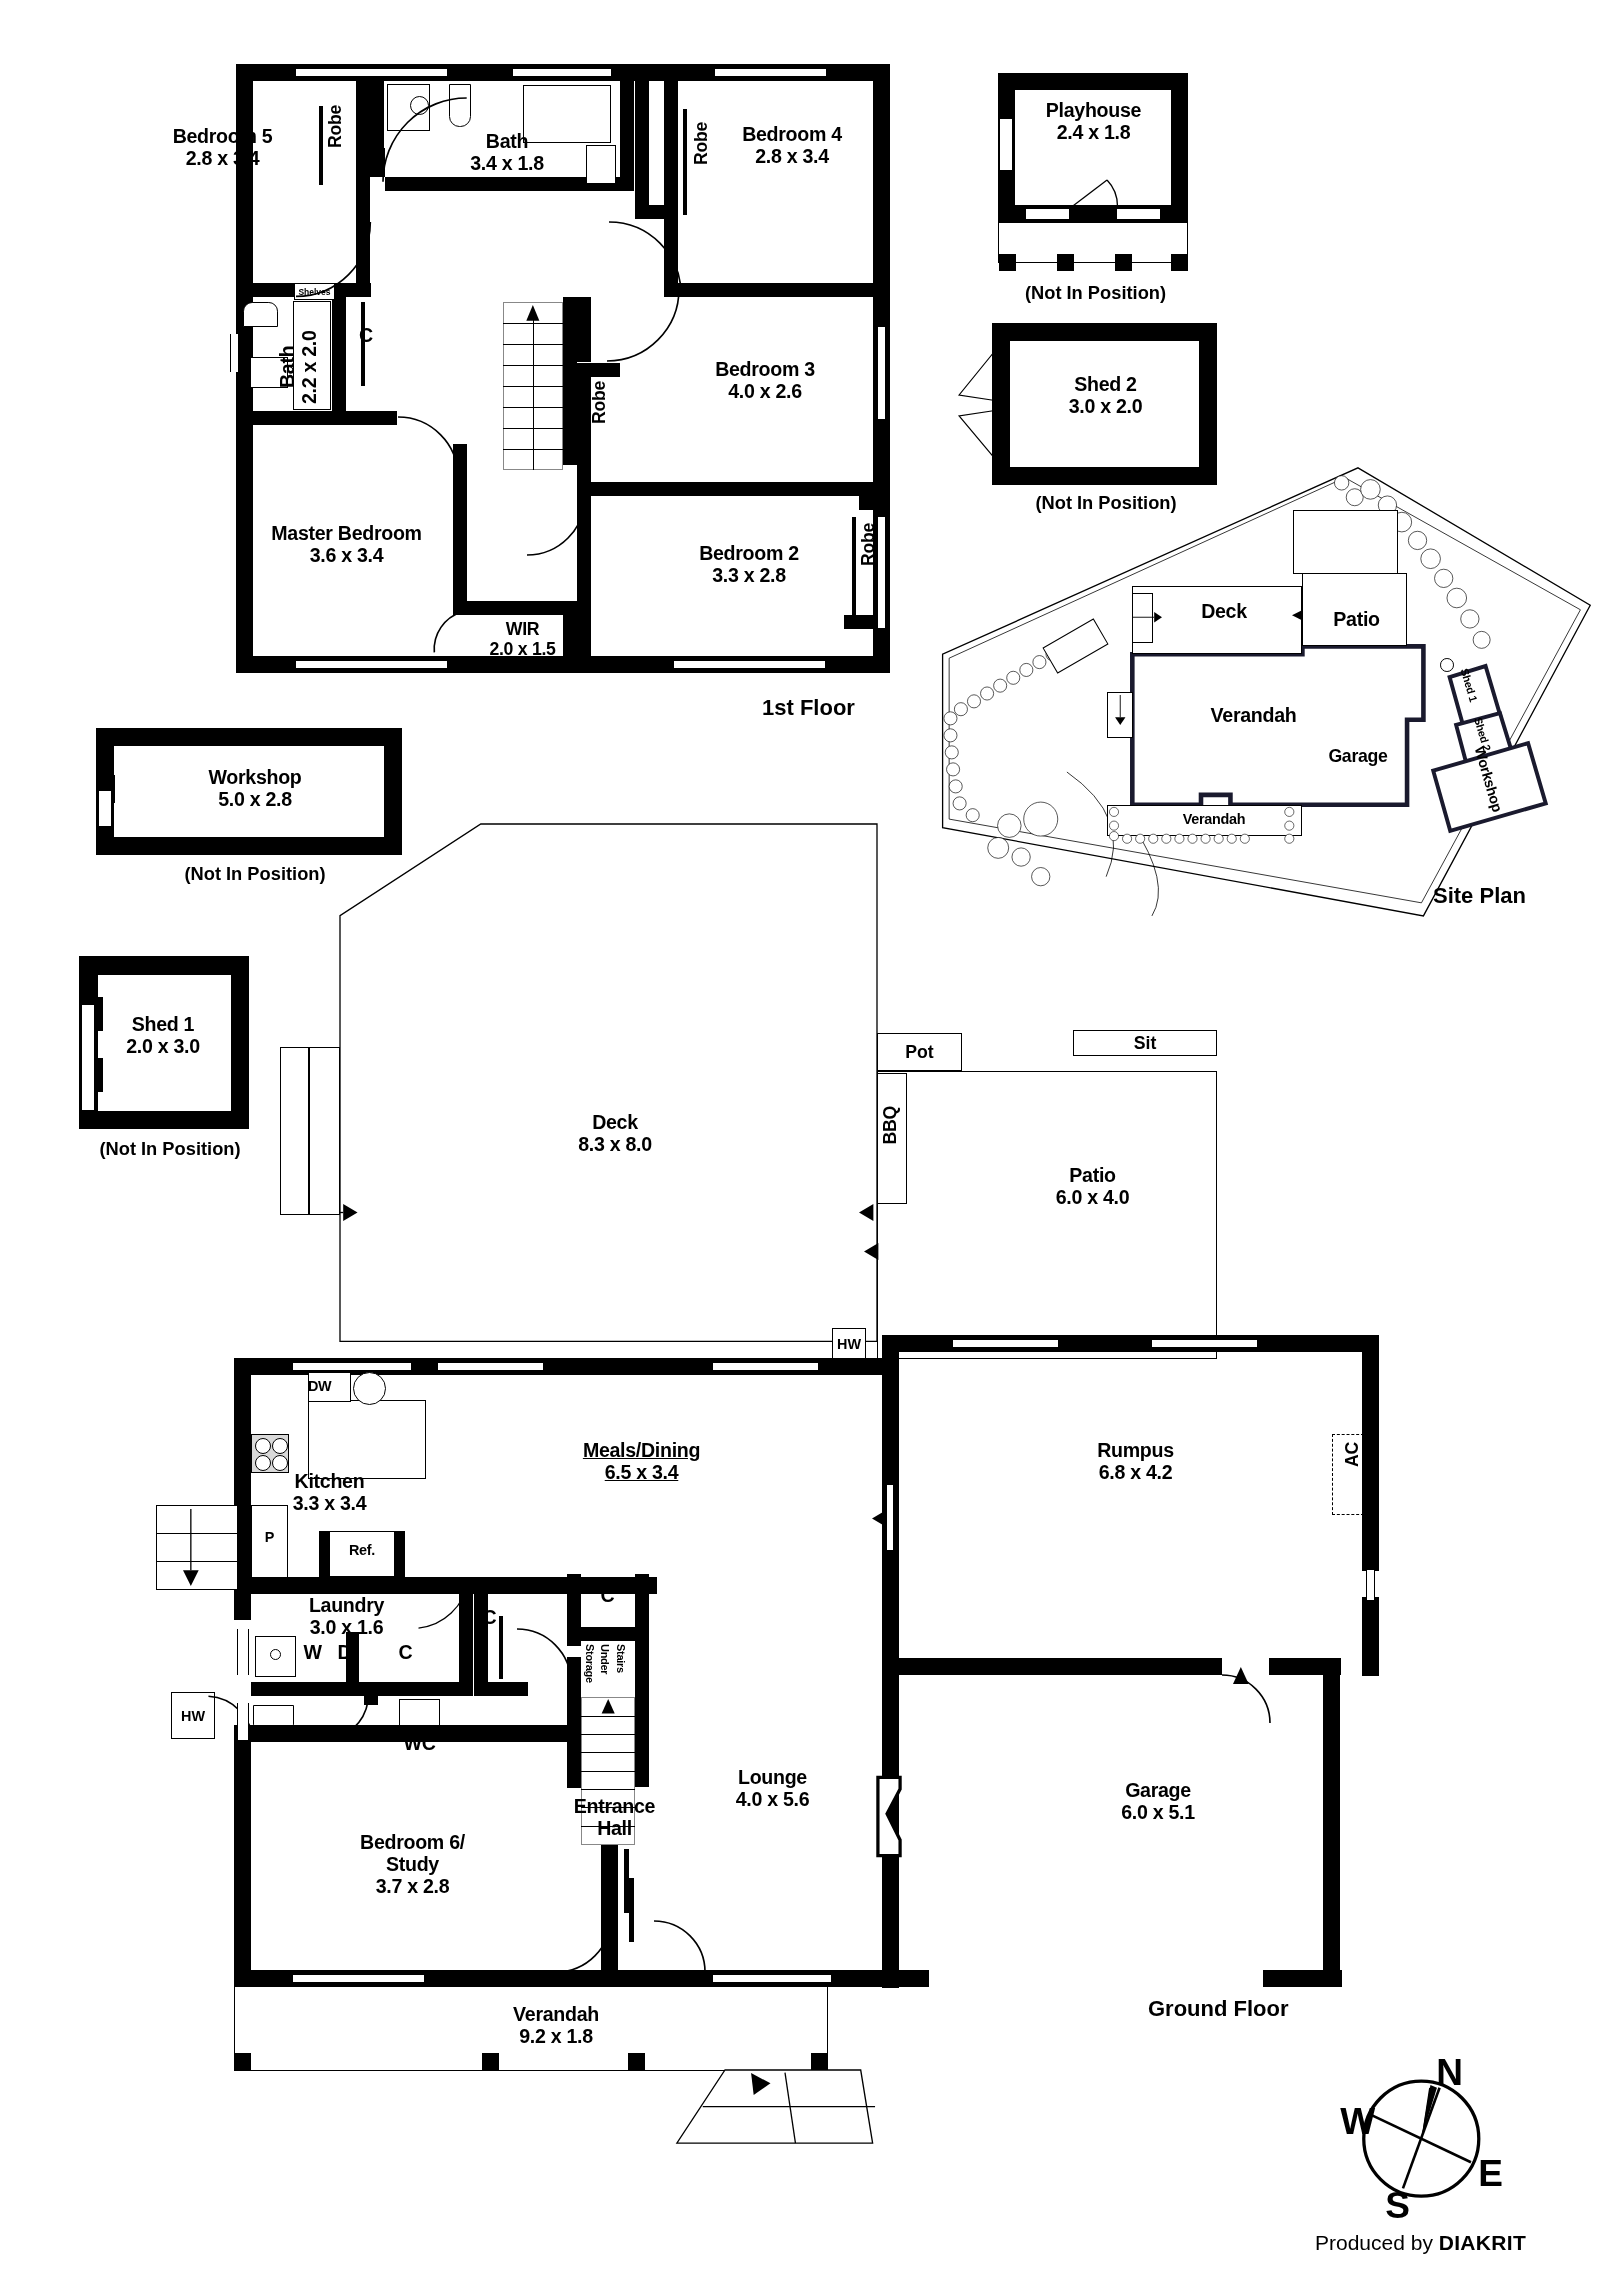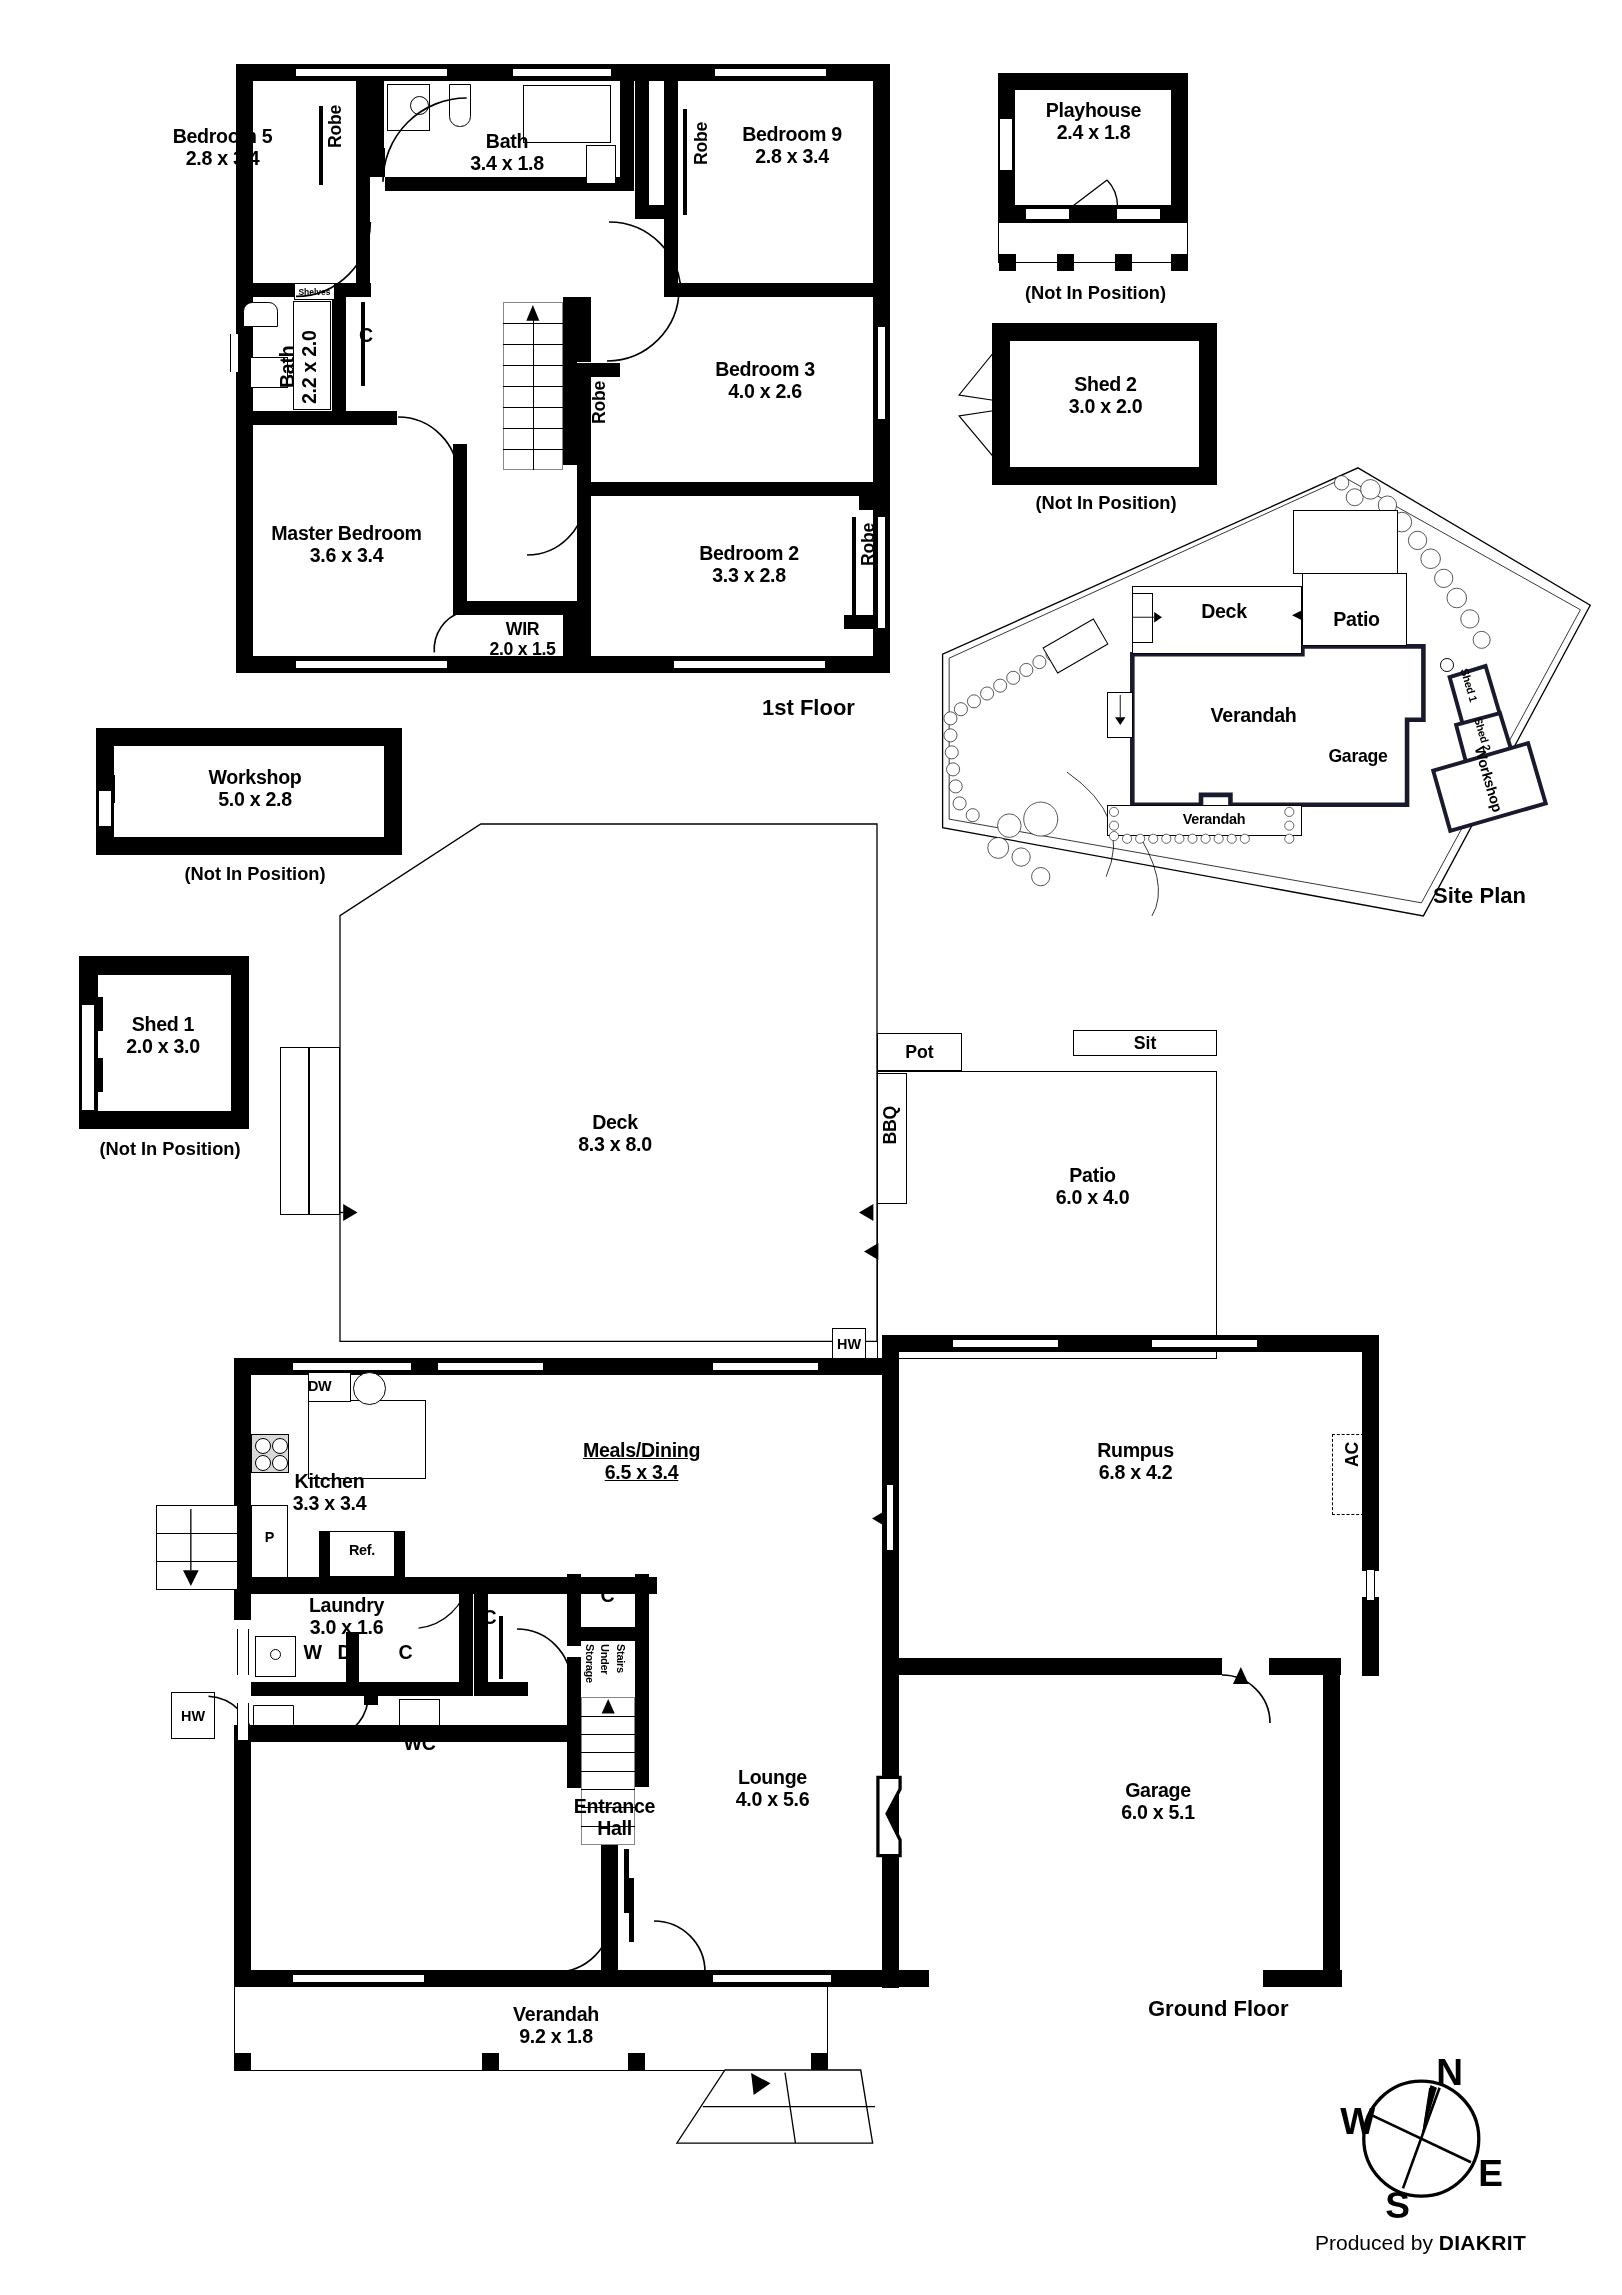--- a/index.html
+++ b/index.html
@@ -147,21 +147,21 @@
 
   <div class="lbl big" style="left:98px;top:126px;width:249px;">
     <span>Bedroom 5</span><br>
     <span>2.8 x 3.4</span>
   </div>
   <div class="lbl big" style="left:412px;top:131px;width:190px;">
     <span>Bath</span><br>
     <span>3.4 x 1.8</span>
   </div>
   <div class="lbl big" style="left:694px;top:124px;width:196px;">
-    <span>Bedroom 9</span><br>
+    <span>Bedroom 4</span><br>
     <span>2.8 x 3.4</span>
   </div>
   <div class="lbl big vert" style="left:277px;top:308px;height:118px;">
     <span>Bath</span><br>
     <span>2.2 x 2.0</span>
   </div>
   <div class="lbl big" style="left:667px;top:359px;width:196px;">
     <span>Bedroom 3</span><br>
     <span>4.0 x 2.6</span>
   </div>
@@ -522,20 +522,25 @@
   <div class="fix" style="left:399px;top:1699px;width:41px;height:29px;"></div>
   <div class="lbl big" style="left:390px;top:1733px;width:59px;">WC</div>
   <div class="wall" style="left:364px;top:1696px;width:14.4px;height:9.2px;"></div>
   <div class="wall" style="left:251px;top:1725px;width:366px;height:17px;"></div>
   <svg style="left:321px;top:1701px;width:47px;height:41px;" viewBox="0 0 72 62" width="47" height="41">
       <path d="M72,0 A72,72 0 0 1 6,60" fill="none" stroke="#000" stroke-width="2.5"></path>
     </svg>
   <div class="winv" style="left:237px;top:1703px;width:11.8px;height:37px;"></div>
 
   <div class="wall" style="left:601px;top:1742px;width:17px;height:229px;"></div>
+  <div class="lbl big" style="left:275px;top:1832px;width:275px;">
+    <span>Bedroom 6/</span><br>
+    <span>Study</span><br>
+    <span>3.7 x 2.8</span>
+  </div>
   <svg style="left:556px;top:1917px;width:55px;height:55px;" viewBox="0 0 84 84" width="55" height="55">
       <path d="M84,0 A84,84 0 0 1 0,84" fill="none" stroke="#000" stroke-width="2.5"></path>
     </svg>
 
   <div class="wall" style="left:567px;top:1574px;width:14.4px;height:72px;"></div>
   <div class="wall" style="left:567px;top:1657px;width:14.4px;height:131px;"></div>
   <div class="wall" style="left:635px;top:1574px;width:14.4px;height:213px;"></div>
   <div class="wall" style="left:567px;top:1574px;width:82px;height:0;"></div>
   <div class="wall" style="left:567px;top:1627px;width:82px;height:14.4px;"></div>
   <div class="lbl big" style="left:582px;top:1585px;width:51px;">C</div>

